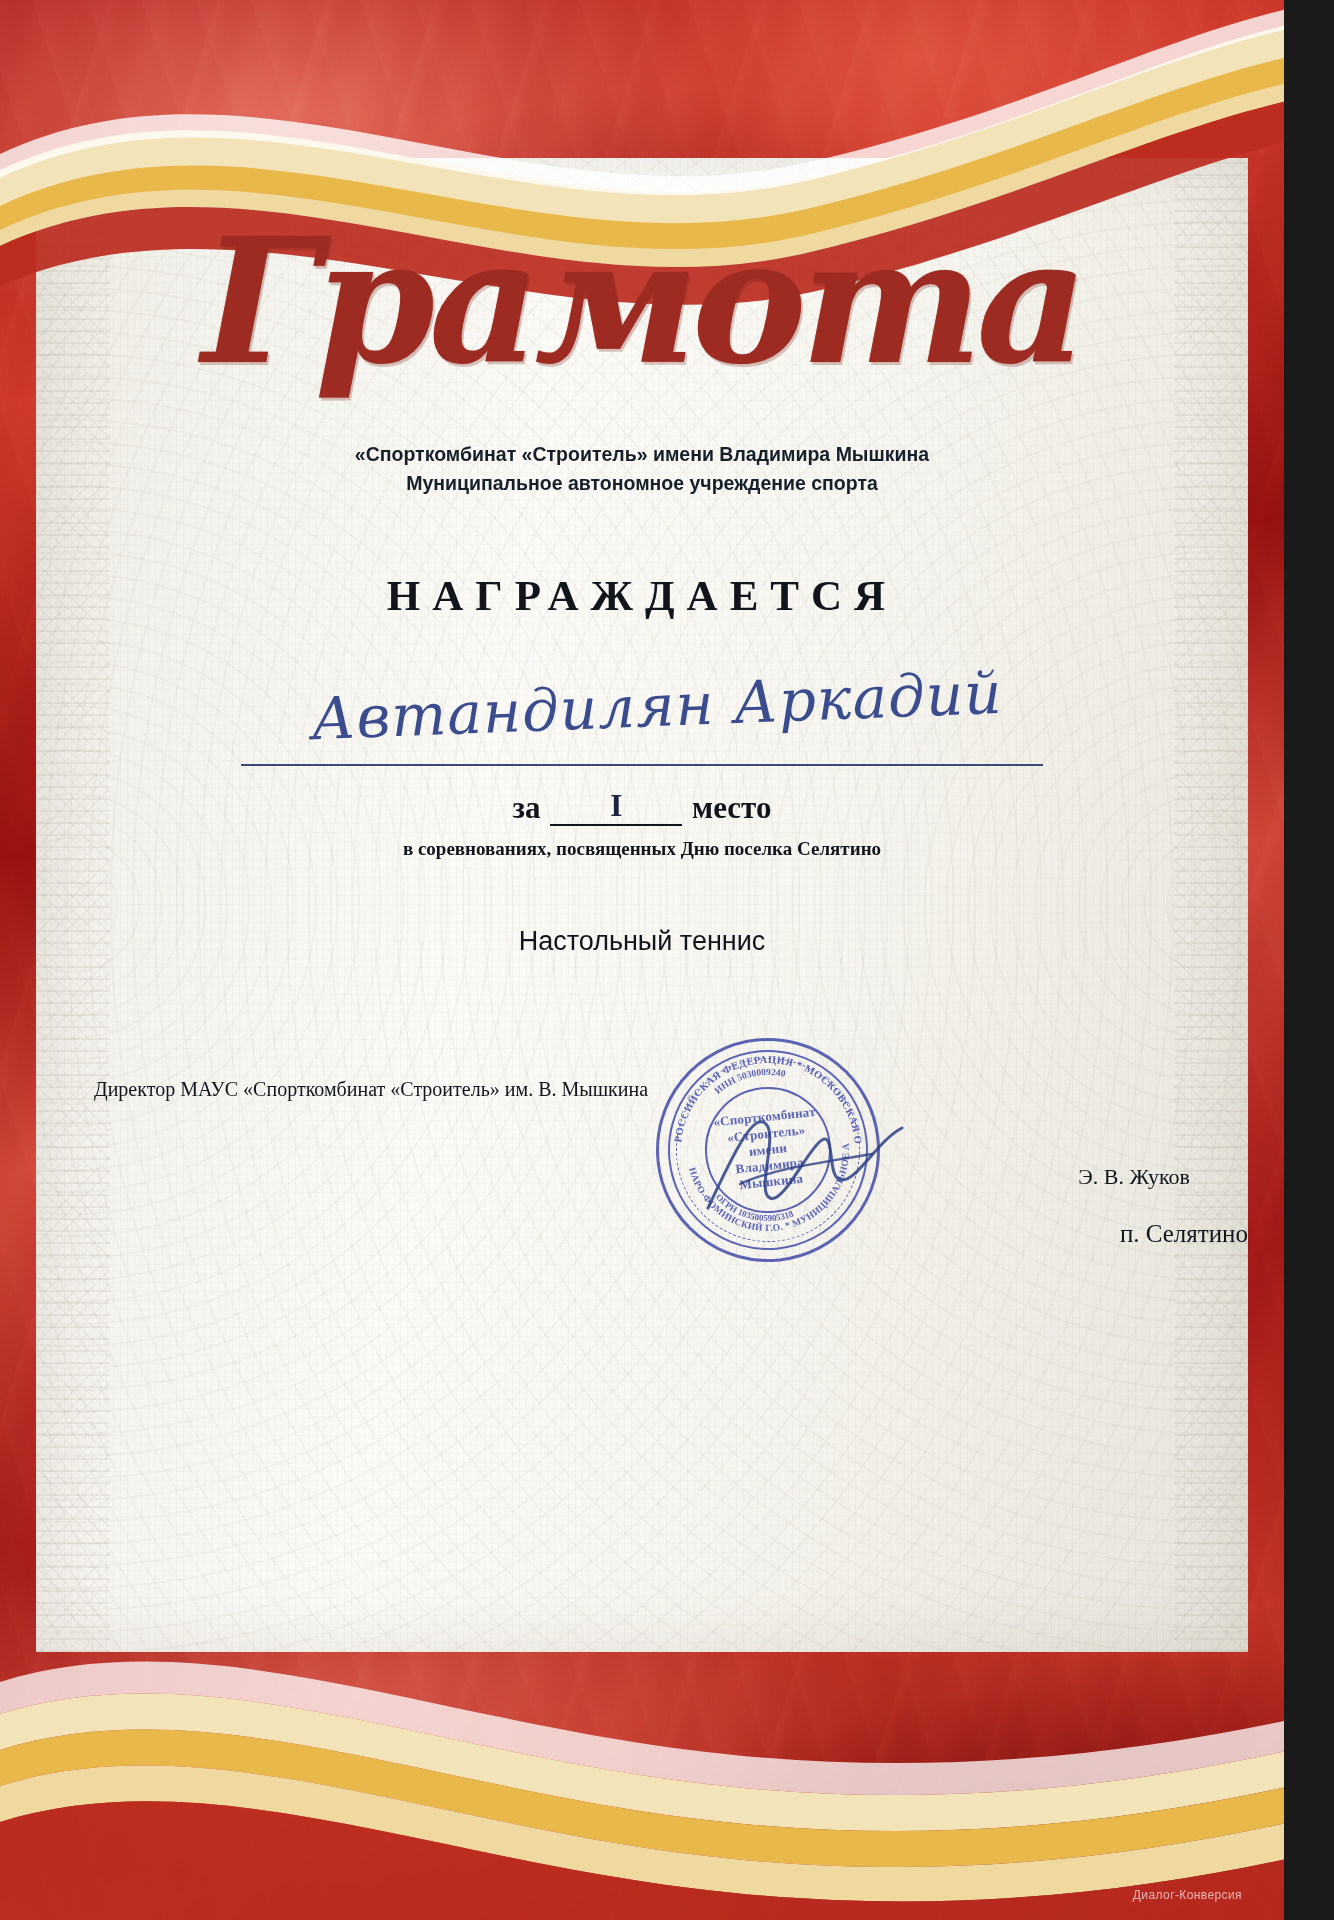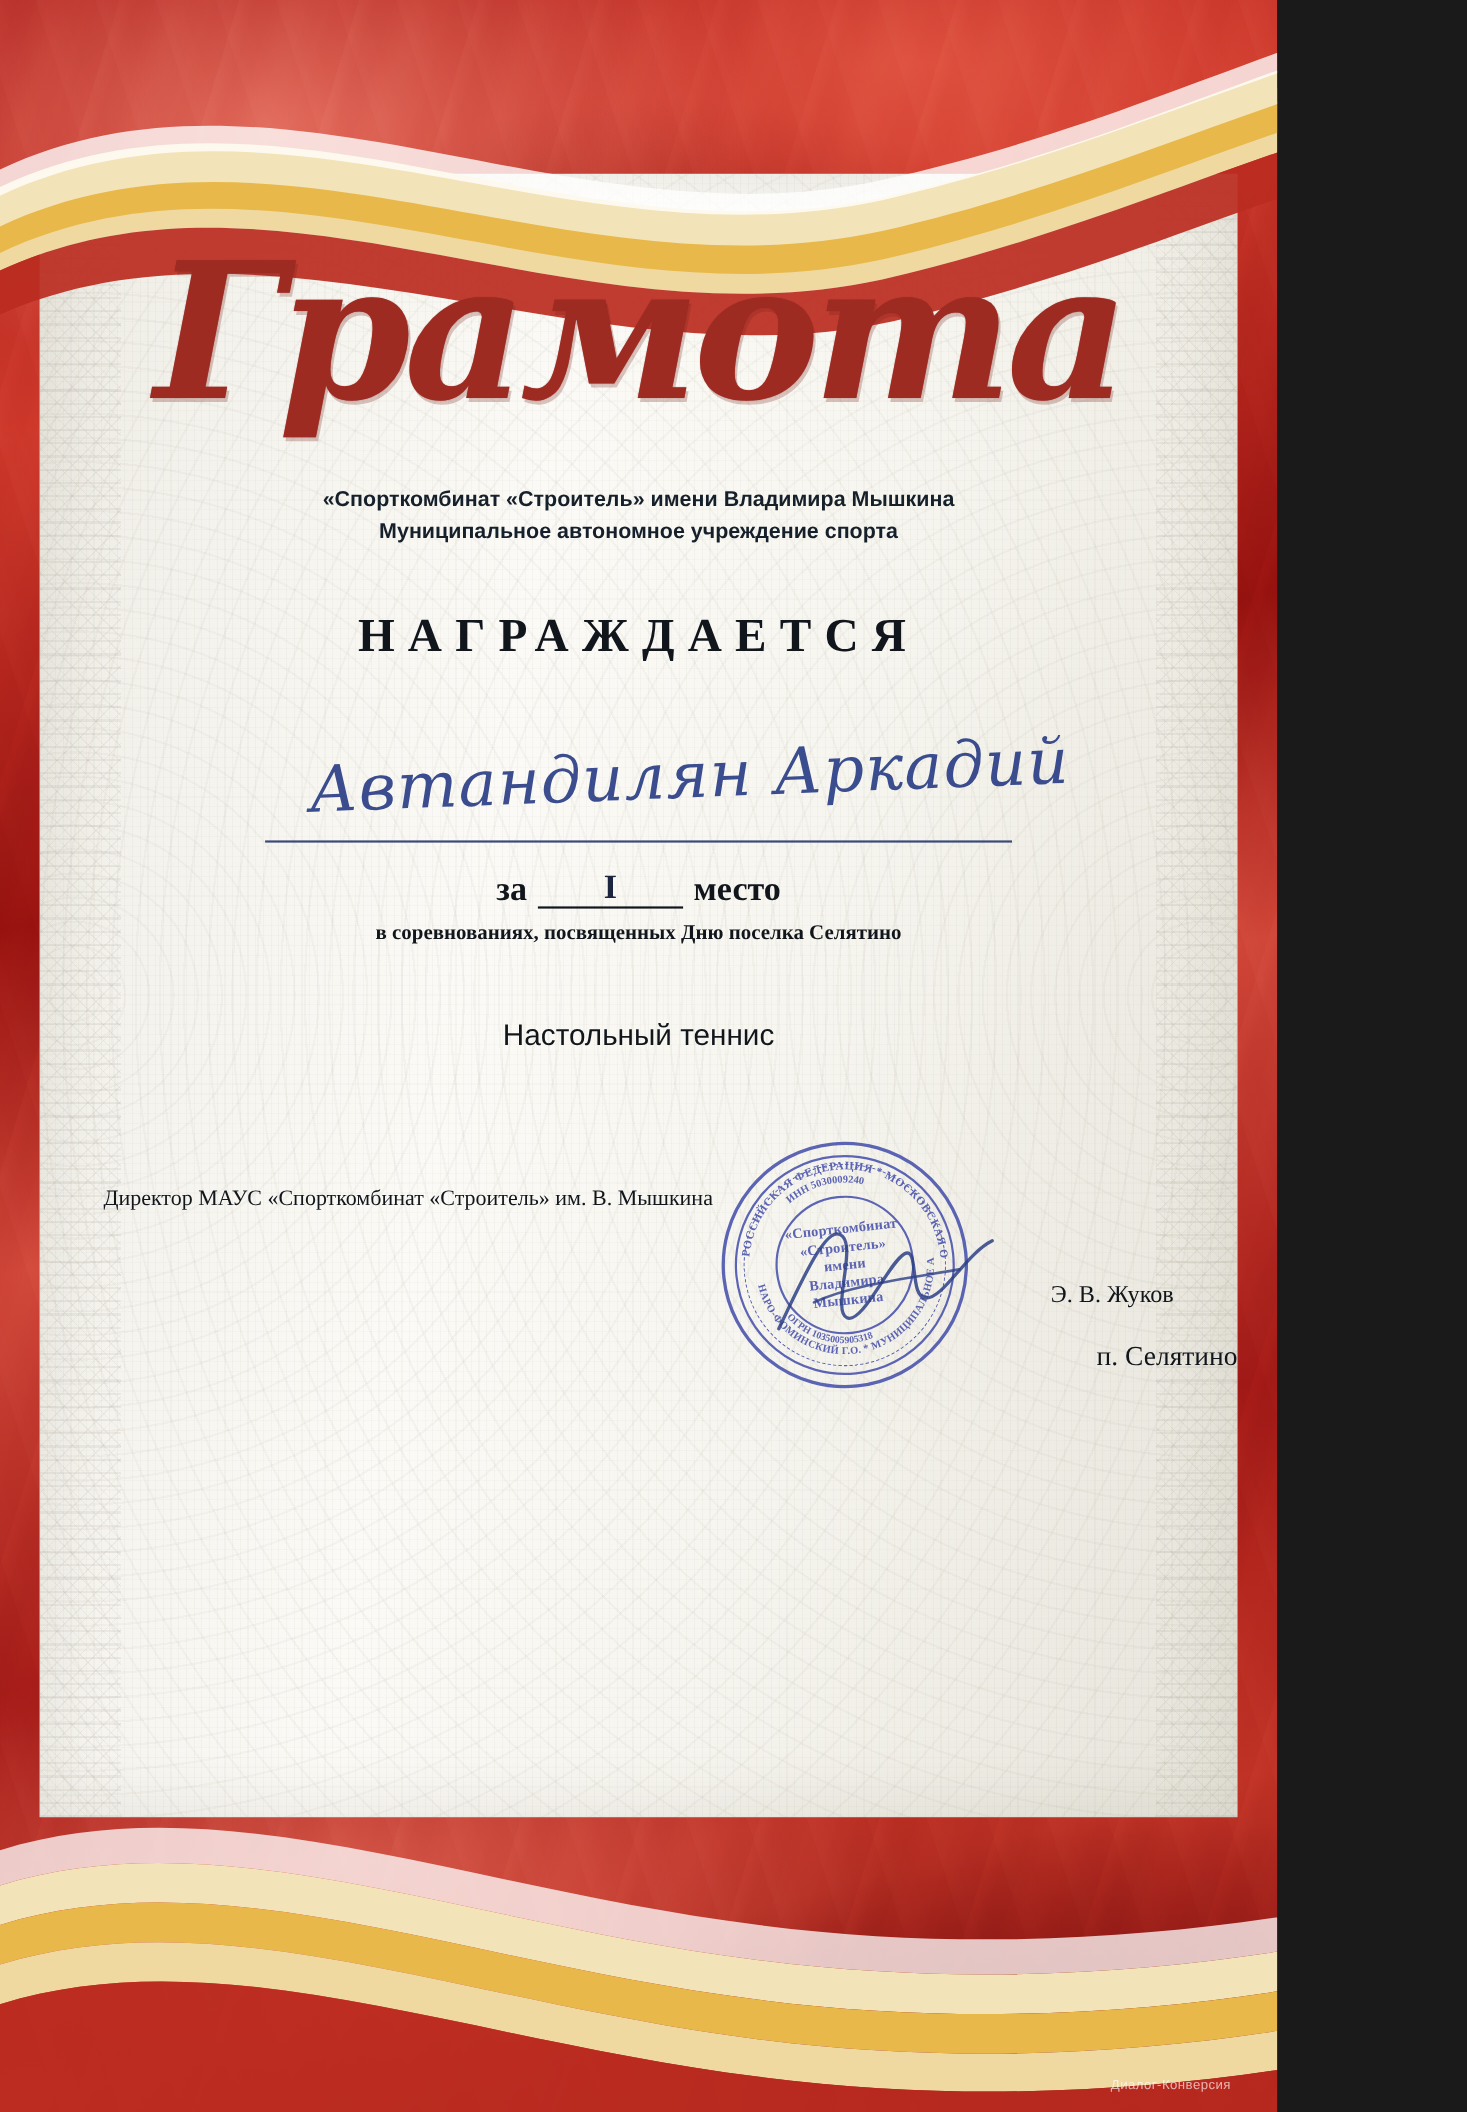--- a/index.html
+++ b/index.html
@@ -2,21 +2,21 @@
 <html><head>
 <meta charset="utf-8">
 <style>
   html, body {
     margin: 0;
     padding: 0;
     background: #1a1a1a;
   }
   #page {
     position: relative;
-    width: 1161px;
+    width: 1284px;
     height: 1920px;
     overflow: hidden;
     font-family: "Liberation Serif", serif;
     background: #c9302c;
   }
 
   
   .silk {
     position: absolute;
     inset: 0;
@@ -124,21 +124,21 @@
     left: 0; right: 0;
     text-align: center;
     font-family: "Liberation Sans", sans-serif;
     font-size: 19.5px;
     font-weight: 600;
     color: #16202b;
     line-height: 1.5;
   }
   .awarded {
     position: absolute;
-    top: 396px;
+    top: 413px;
     left: 0; right: 0;
     text-align: center;
     font-family: "Liberation Serif", serif;
     font-weight: 700;
     font-size: 43px;
     letter-spacing: 12px;
     color: #11161c;
   }
   .name-line {
     position: absolute;

